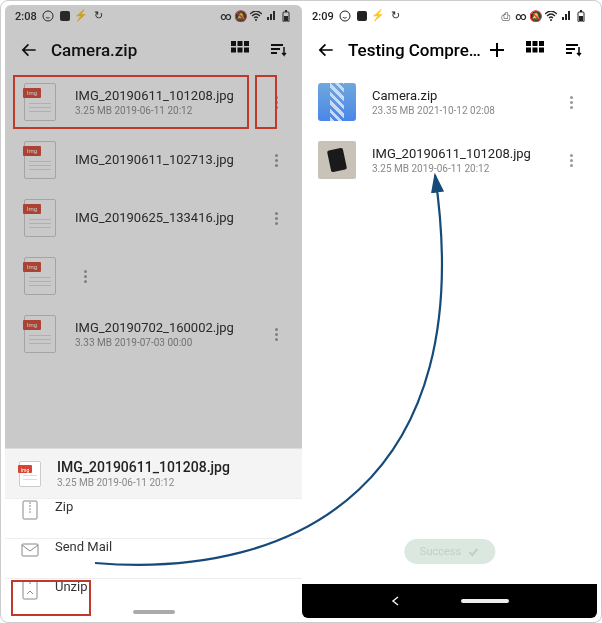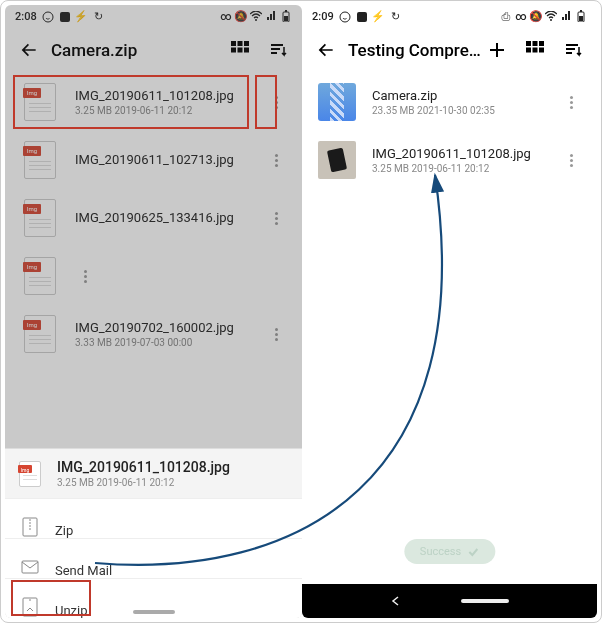--- a/index.html
+++ b/index.html
@@ -5,21 +5,21 @@
 *{box-sizing:border-box;margin:0;padding:0;font-family:Roboto,-apple-system,BlinkMacSystemFont,Arial,sans-serif}
 body{background:#fff;width:602px;height:623px;position:relative;overflow:hidden}
 .frame{border:1px solid #ccc;border-radius:8px;padding:4px;width:602px;height:623px}
 .phones{display:flex;gap:0;width:100%;height:100%}
 .phone{flex:1;background:#fff;border-radius:6px;overflow:hidden;display:flex;flex-direction:column;position:relative}
 .phone-left{flex:0 0 297px}
 .phone-right{flex:1}
 
 
 .status-bar{height:22px;display:flex;align-items:center;justify-content:space-between;padding:0 10px;font-size:11px;font-weight:500;color:#222}
-.sb-left{display:flex;align-items:flex-end;gap:5px}
+.sb-left{display:flex;align-items:flex-start;gap:5px}
 .sb-right{display:flex;align-items:center;gap:3px}
 .si{width:12px;height:12px;display:inline-flex;align-items:center;justify-content:center}
 
 
 .app-bar{height:46px;display:flex;align-items:center;padding:0 10px;background:#fff}
 .ab-icon{width:28px;height:28px;display:flex;align-items:center;justify-content:center;color:#000}
 .ab-title{font-size:17px;font-weight:500;color:#000;flex:1;padding-left:8px;white-space:nowrap;overflow:hidden;text-overflow:ellipsis}
 .ab-actions{display:flex;align-items:center;gap:10px}
 
 
@@ -34,21 +34,21 @@
 
 
 .dim{position:absolute;inset:0;background:rgba(60,60,60,0.28);pointer-events:none}
 
 
 .sheet{position:absolute;left:0;right:0;bottom:0;background:#f4f4f4;border-top:1px solid #ddd}
 .sheet-head{padding:10px 14px;display:flex;align-items:center;background:#f4f4f4}
 .sheet-thumb{width:26px;height:26px;margin-right:12px}
 .sheet-title{font-size:14px;font-weight:500;color:#222}
 .sheet-sub{font-size:10px;color:#888;margin-top:2px}
-.sheet-item{display:flex;align-items:flex-end;height:40px;padding:0 14px;background:#fff;border-top:1px solid #eee}
+.sheet-item{display:flex;align-items:flex-start;height:40px;padding:0 14px;background:#fff;border-top:1px solid #eee}
 .sheet-icon{width:22px;height:22px;margin-right:14px;display:flex;align-items:center;justify-content:center}
 .sheet-label{font-size:13px;color:#333}
 .nav-pill{position:absolute;bottom:4px;left:50%;transform:translateX(-50%);width:42px;height:4px;background:#aaa;border-radius:3px}
 
 
 .hl-row{position:absolute;border:2px solid #c0392b}
 .hl1{left:8px;top:70px;width:236px;height:54px}
 .hl2{left:250px;top:70px;width:22px;height:54px}
 .hl-unzip{position:absolute;border:2px solid #c0392b;left:6px;width:80px;height:36px}
 
@@ -375,21 +375,21 @@
     </div>
   </div>
 
   <div class="list">
     <div class="row">
       <div class="thumb">
               <div class="folder-icon"></div>
             </div>
       <div class="info">
               <div class="fname">Camera.zip</div>
-              <div class="fmeta">23.35 MB 2021-10-30 02:35</div>
+              <div class="fmeta">23.35 MB 2021-10-12 02:08</div>
             </div>
       <div class="kebab">
               <span></span>
               <span></span>
               <span></span>
             </div>
     </div>
     <div class="row">
       <div class="thumb">
               <div class="photo-thumb"></div>

